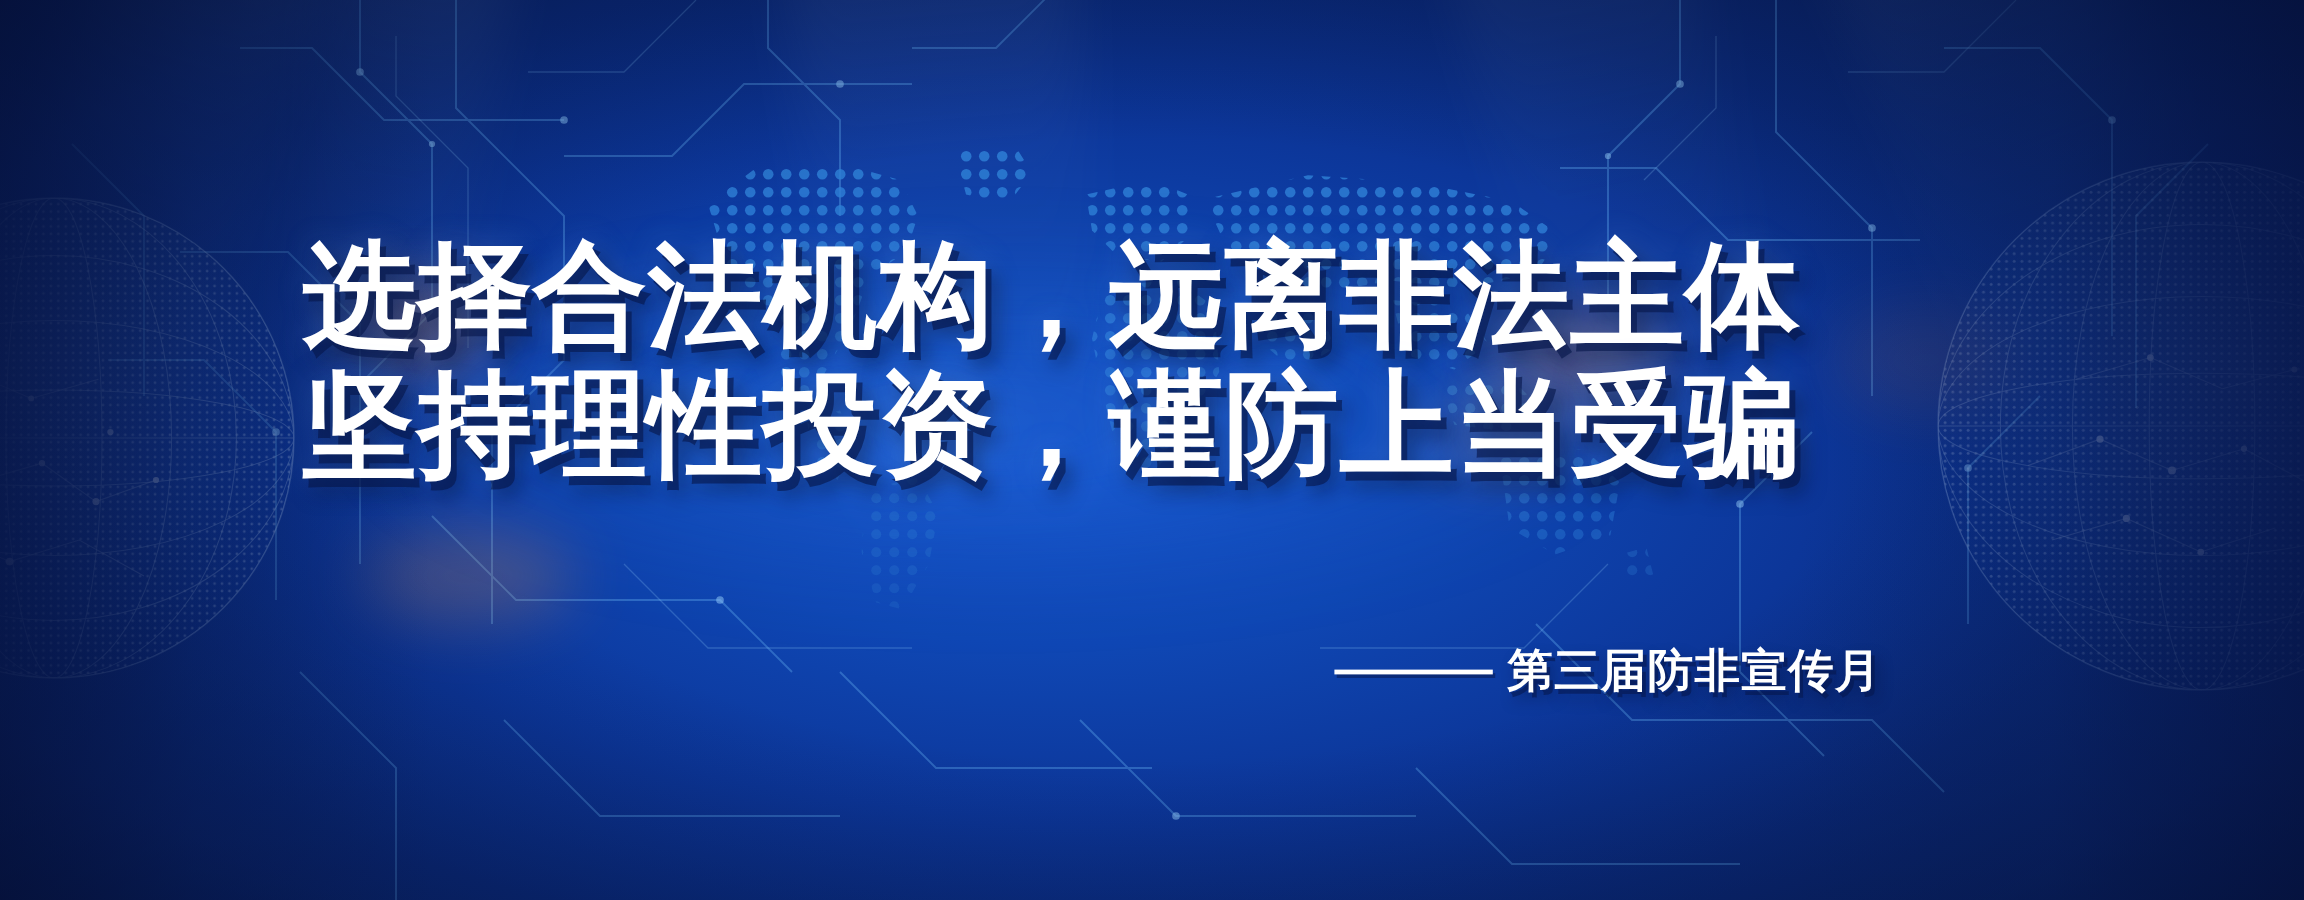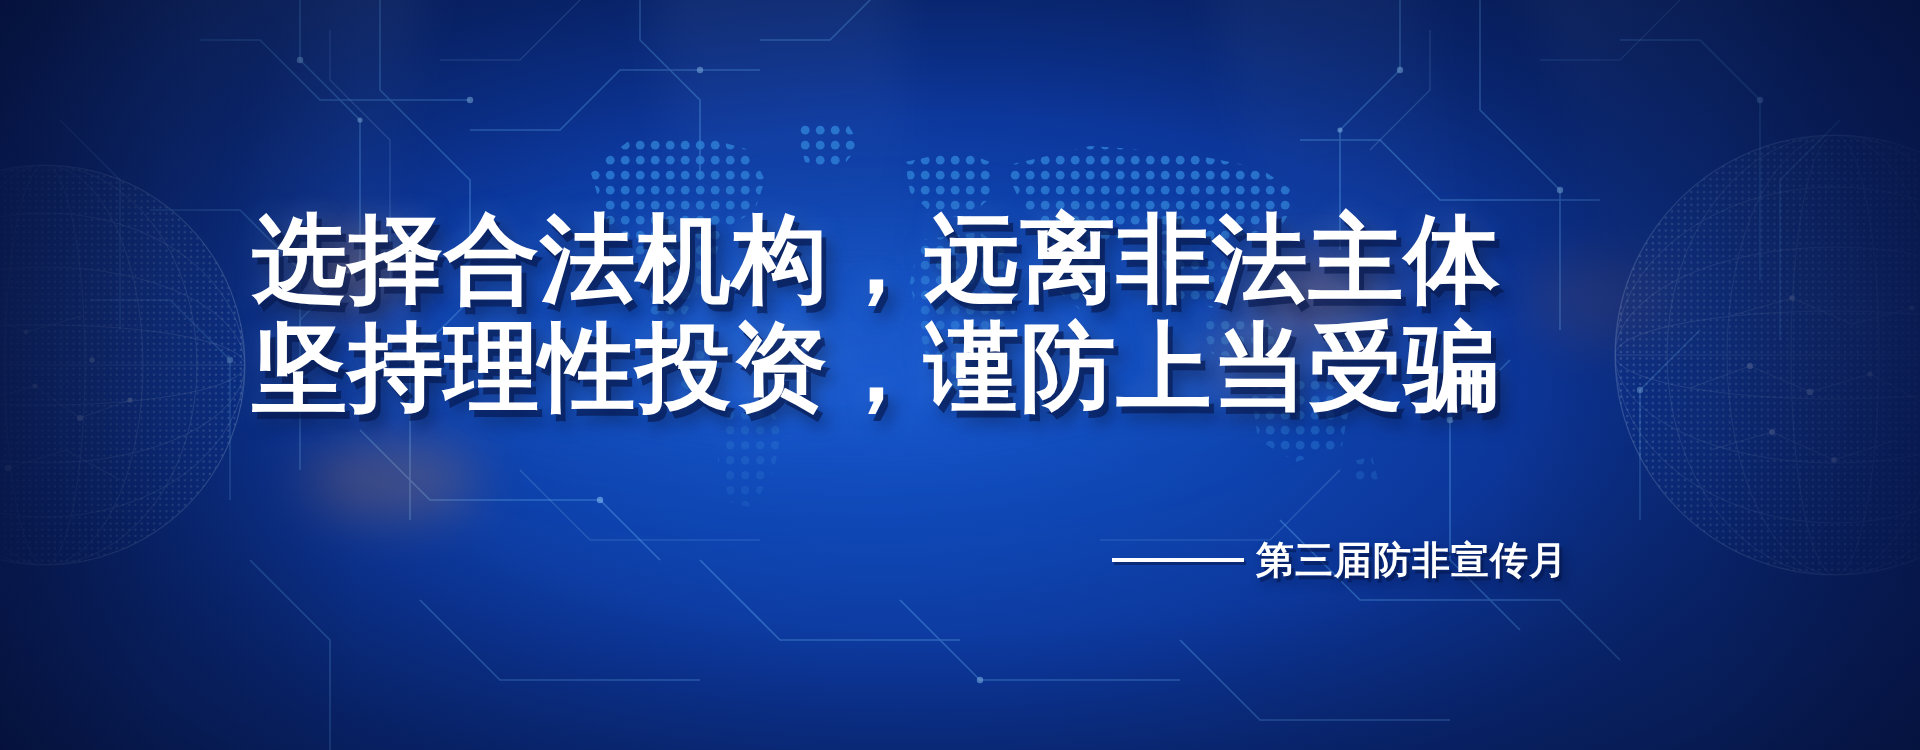--- a/index.html
+++ b/index.html
@@ -66,21 +66,21 @@
   .flare.f1{left:290px;top:235px;width:120px;height:70px;background:rgba(226,134,62,0.55);opacity:.75;}
   .flare.f2{left:1240px;top:255px;width:150px;height:80px;background:rgba(224,128,60,0.50);opacity:.65;}
   .flare.f3{left:300px;top:440px;width:180px;height:80px;background:rgba(228,140,70,0.42);opacity:.6;}
   .flare.f4{left:1190px;top:330px;width:120px;height:64px;background:rgba(230,142,70,0.38);opacity:.55;}
   .flare.f5{left:700px;top:330px;width:140px;height:60px;background:rgba(120,180,255,0.35);opacity:.5;}
   .flare.f6{left:1530px;top:255px;width:150px;height:90px;background:rgba(210,120,60,0.30);opacity:.45;}
 
   
   .headline{
     position:absolute;
-    left:252px;top:208px;
+    left:252px;top:196px;
     width:1120px;
     z-index:6;
     text-align:center;
   }
   .hl-line{
     display:block;
     color:#ffffff;
     font-size:96px;
     line-height:102px;
     font-weight:bold;

